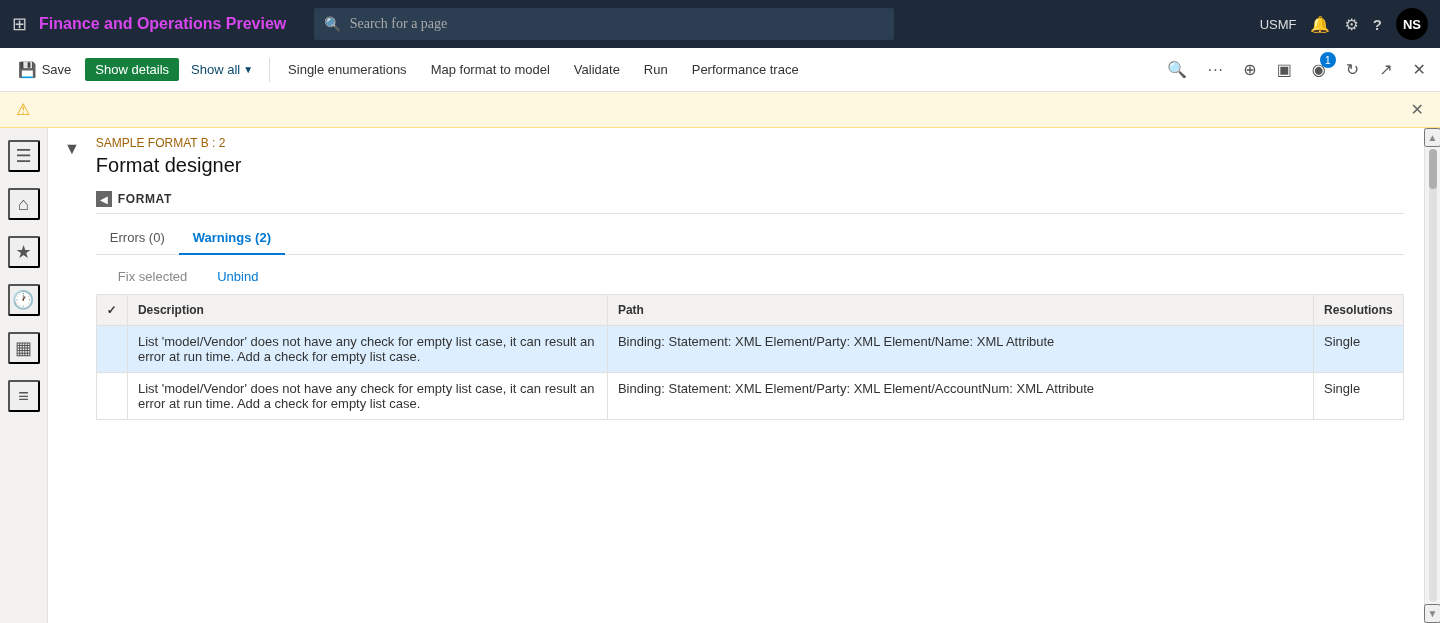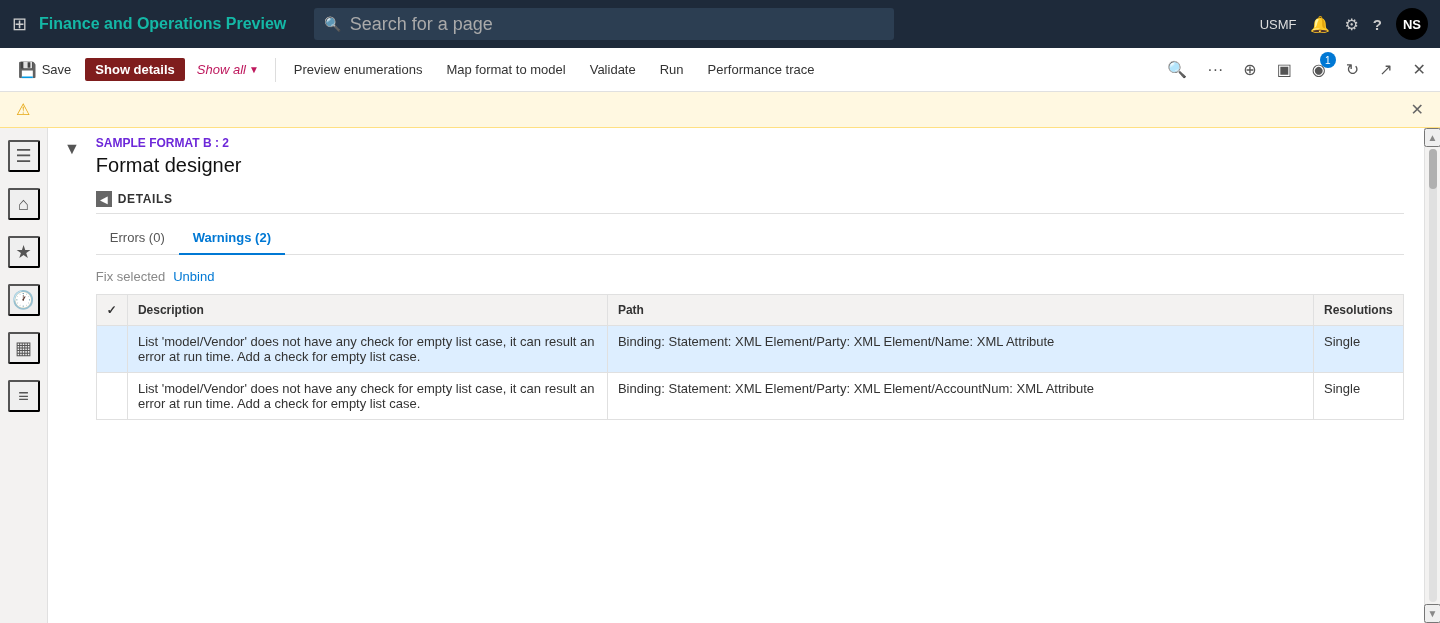--- a/index.html
+++ b/index.html
@@ -9,40 +9,41 @@
     .top-nav {
       display: flex;
       align-items: center;
       background: #1e2a3a;
       color: #fff;
       height: 48px;
       padding: 0 12px;
       gap: 12px;
     }
     .top-nav-grid-icon { color: #ccc; font-size: 18px; cursor: pointer; }
-    .top-nav-title { font-size: 16px; font-weight: 600; color: #14b8a6; white-space: nowrap; }
+    .top-nav-title { font-size: 16px; font-weight: 600; color: #d946ef; white-space: nowrap; }
     .top-nav-search {
       flex: 1;
       max-width: 580px;
       margin: 0 16px;
       display: flex;
       align-items: center;
       background: #2c3e52;
       border-radius: 3px;
       padding: 0 10px;
       height: 32px;
       gap: 8px;
     }
     .top-nav-search input {
       background: transparent;
       border: none;
       color: #ccc;
-      font-size: 18px;
+      font-size: 14px;
       outline: none;
       width: 100%;
+      font-family: Liberation Serif, serif;
     }
     .top-nav-search input::placeholder { color: #aaa; }
     .top-nav-right {
       display: flex;
       align-items: center;
       gap: 14px;
       margin-left: auto;
     }
     .top-nav-username { font-size: 13px; color: #ddd; }
     .top-nav-icon { color: #ccc; font-size: 16px; cursor: pointer; }
@@ -66,21 +67,21 @@
     .toolbar-btn {
       display: flex; align-items: center; gap: 5px;
       padding: 4px 10px;
       border: none; background: transparent;
       font-size: 13px; color: #333;
       cursor: pointer;
       border-radius: 2px;
       white-space: nowrap;
     }
     .toolbar-btn.primary {
-      background: #7f1d1d; color: #fff; font-weight: bold;
+      background: #15803d; color: #fff;
     }
     .toolbar-btn-save {
       display: flex; align-items: center; gap: 5px;
       padding: 4px 10px;
       border: none; background: transparent;
       font-size: 13px; color: #333;
       cursor: pointer;
     }
     .toolbar-separator { width: 1px; background: #ddd; height: 24px; margin: 0 4px; }
     .toolbar-right { margin-left: auto; display: flex; align-items: center; gap: 8px; }
@@ -93,21 +94,21 @@
     }
     .badge {
       position: absolute; top: -4px; right: -4px;
       background: #0078d4; color: #fff;
       border-radius: 50%; width: 16px; height: 16px;
       font-size: 10px; display: flex; align-items: center; justify-content: center;
     }
     .showall-btn {
       display: flex; align-items: center; gap: 3px;
       padding: 4px 8px; border: none; background: transparent;
-      font-size: 13px; color: #be185d; cursor: pointer; font-style: italic;
+      font-size: 13px; color: #0c4a6e; cursor: pointer;
     }
 
     
     .warning-banner {
       display: flex;
       align-items: center;
       background: #fff8e1;
       border-bottom: 1px solid #ffe082;
       padding: 8px 16px;
       gap: 8px;
@@ -167,21 +168,21 @@
     }
     .scrollbar-thumb {
       width: 8px; height: 40px; background: #b0b0b0; border-radius: 4px;
       position: absolute; top: 0;
     }
 
     
     .fd-header {
       padding: 12px 20px 8px 20px;
     }
-    .fd-sample { font-size: 12px; color: #6d28d9; margin-bottom: 4px; font-weight: bold; }
+    .fd-sample { font-size: 12px; color: #a16207; margin-bottom: 4px; }
     .fd-title { font-size: 20px; font-weight: 300; color: #111; }
 
     .fd-details-section {
       padding: 0 20px;
     }
     .fd-details-header {
       display: flex;
       align-items: center;
       gap: 6px;
       padding: 6px 0;
@@ -220,20 +221,21 @@
       display: flex;
       align-items: center;
       gap: 8px;
       padding: 12px 20px 8px 20px;
     }
     .fd-action-btn {
       background: none; border: none;
       font-size: 13px; color: #888;
       cursor: not-allowed;
       padding: 4px 0;
+      margin-left: 22px;
     }
     .fd-action-btn.active {
       color: #0078d4; cursor: pointer;
     }
 
     
     .fd-table {
       width: 100%;
       border-collapse: collapse;
       font-size: 13px;
@@ -302,21 +304,21 @@
   </button>
 
   <button class="showall-btn">
     <span>Show all</span>
     <span style="font-size:10px;">▼</span>
   </button>
 
   <div class="toolbar-separator"></div>
 
   <button class="toolbar-btn">
-    <span>Preview enumerations</span>
+    <span>Single enumerations</span>
   </button>
 
   <button class="toolbar-btn">
     <span>Map format to model</span>
   </button>
 
   <button class="toolbar-btn">
     <span>Validate</span>
   </button>
 
@@ -367,21 +369,21 @@
       <div style="flex:1;">
 
         <div class="fd-header" style="padding: 0 8px 8px 8px;">
           <div class="fd-sample">SAMPLE FORMAT B : 2</div>
           <div class="fd-title">Format designer</div>
         </div>
 
         <div class="fd-details-section" style="padding:0 8px;">
           <div class="fd-details-header">
             <div class="fd-details-arrow">◀</div>
-            <span class="fd-details-label">DETAILS</span>
+            <span class="fd-details-label">FORMAT</span>
           </div>
 
           <div class="fd-tabs" style="padding:0;">
             <div class="fd-tab">Errors (0)</div>
             <div class="fd-tab active">Warnings (2)</div>
           </div>
 
           <div class="fd-actions" style="padding:10px 0 6px 0;">
             <button class="fd-action-btn">Fix selected</button>
             <button class="fd-action-btn active">Unbind</button>

